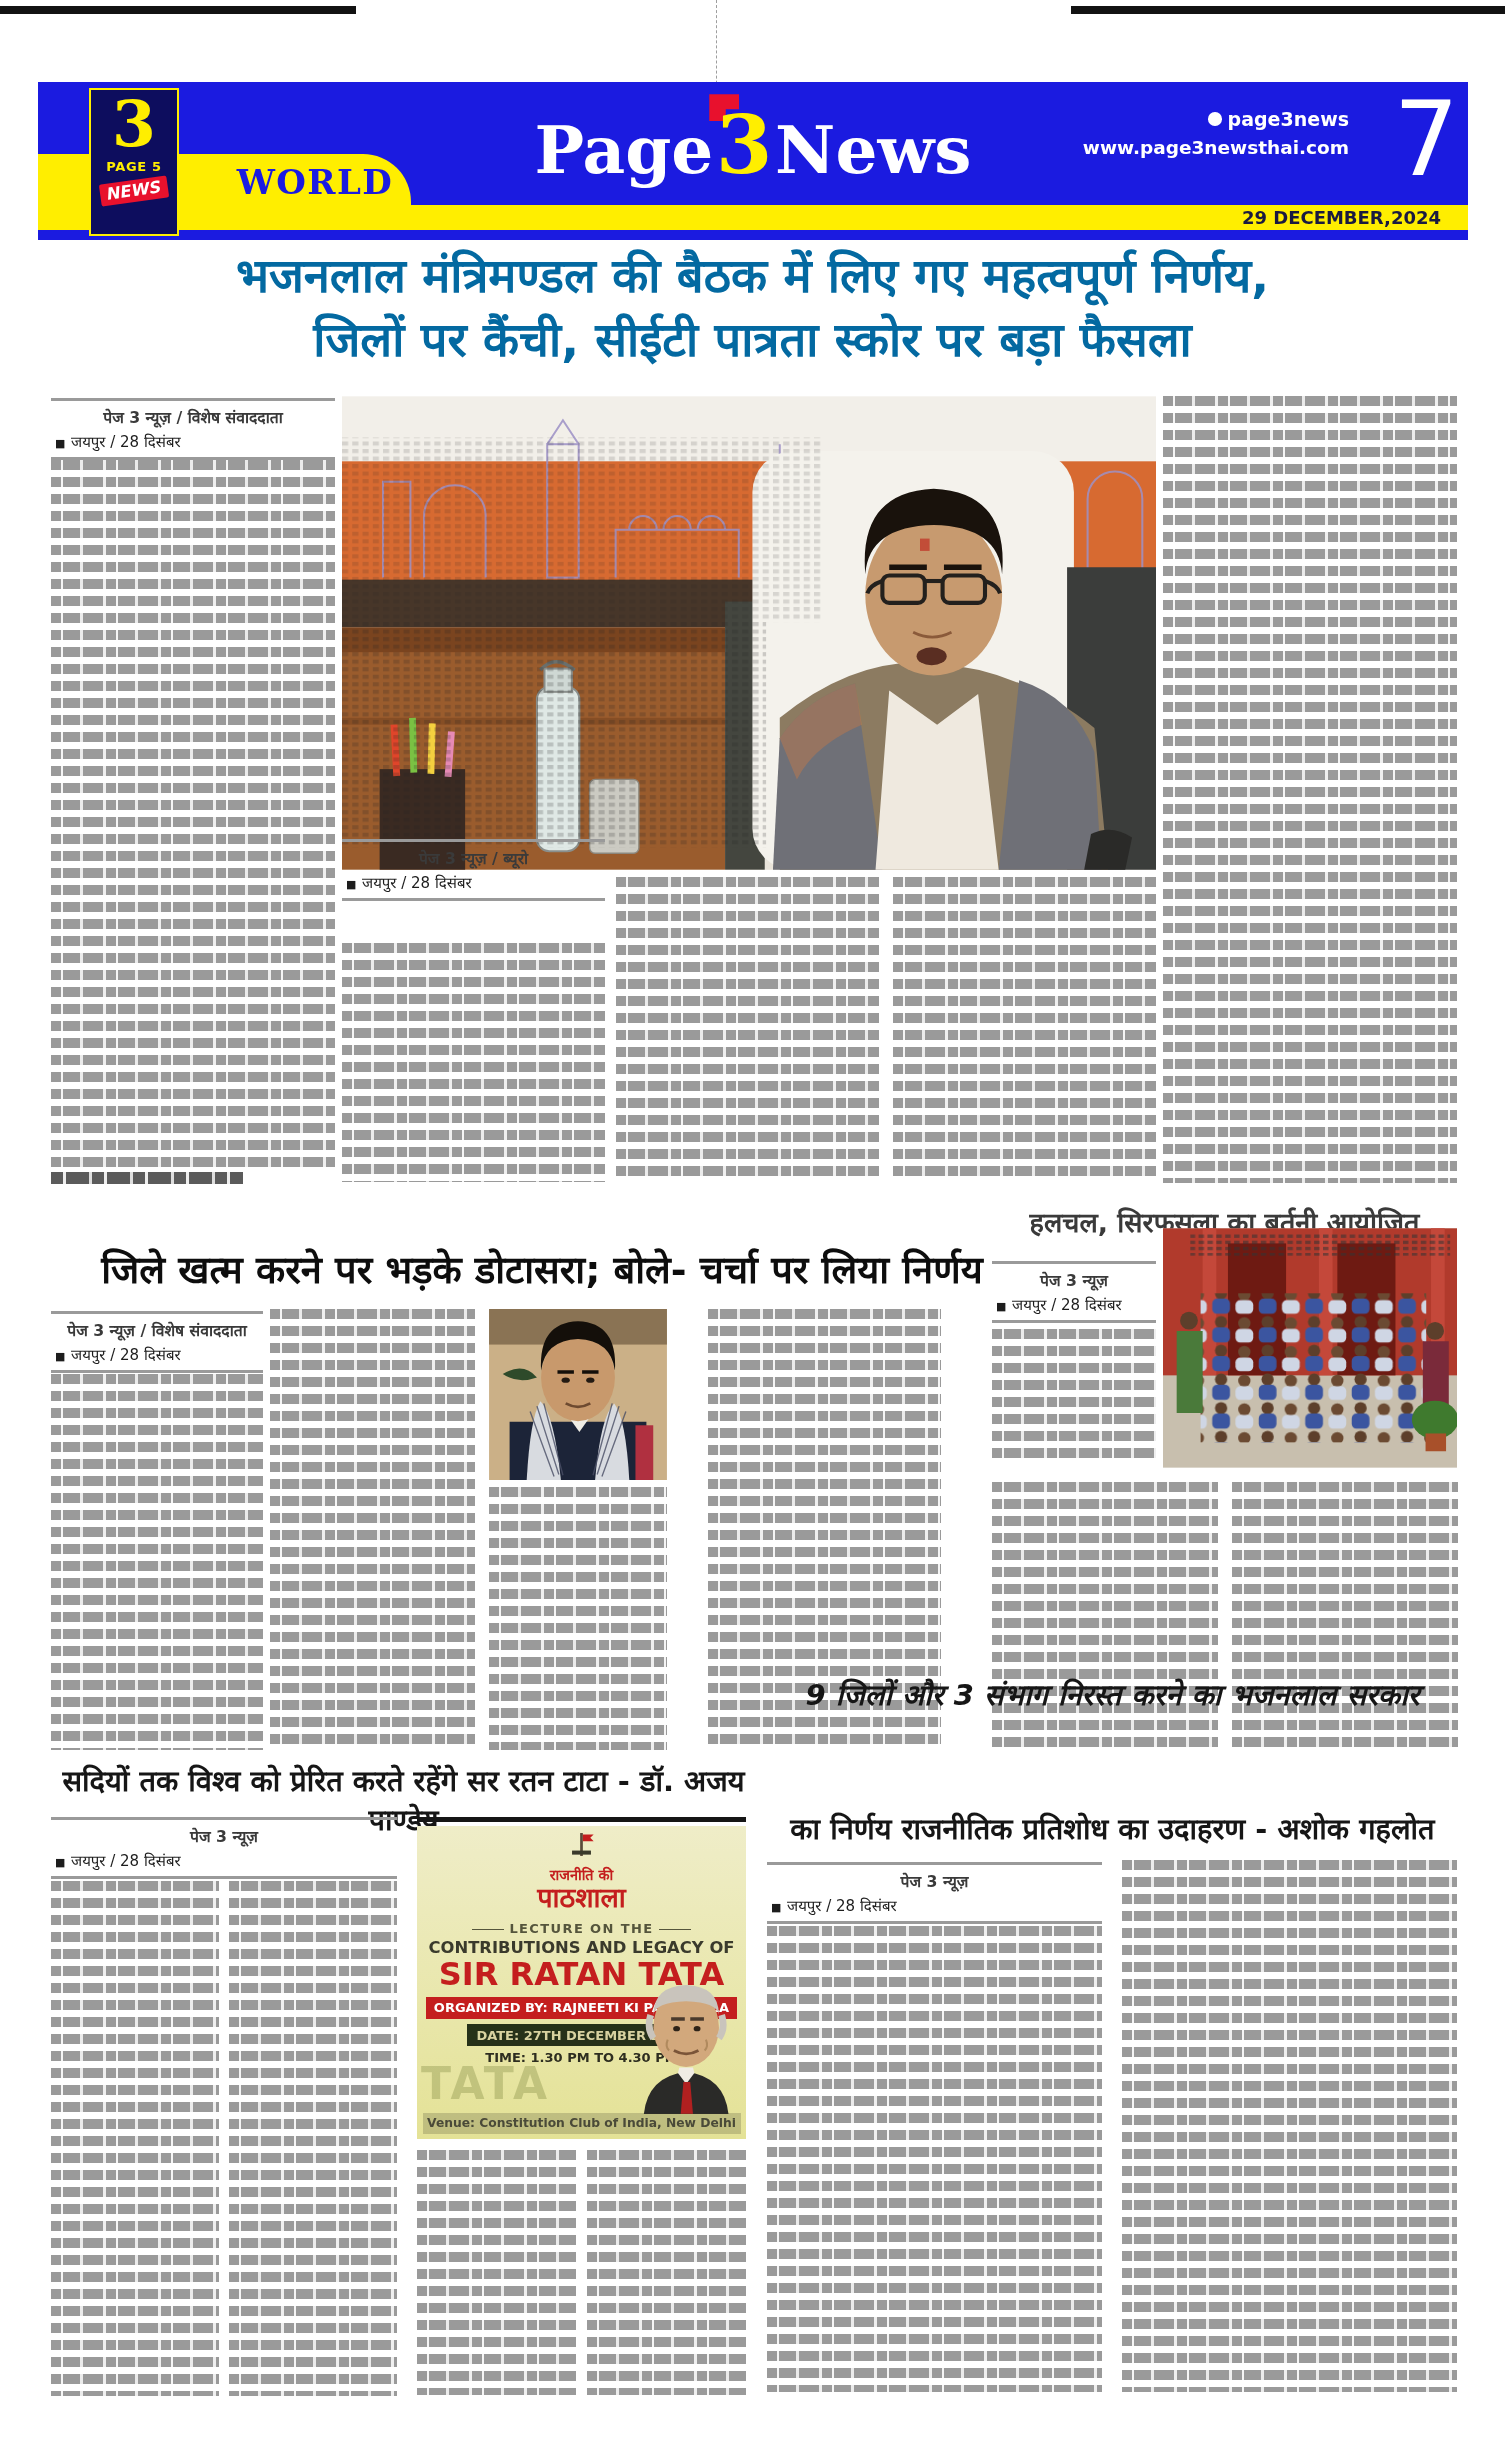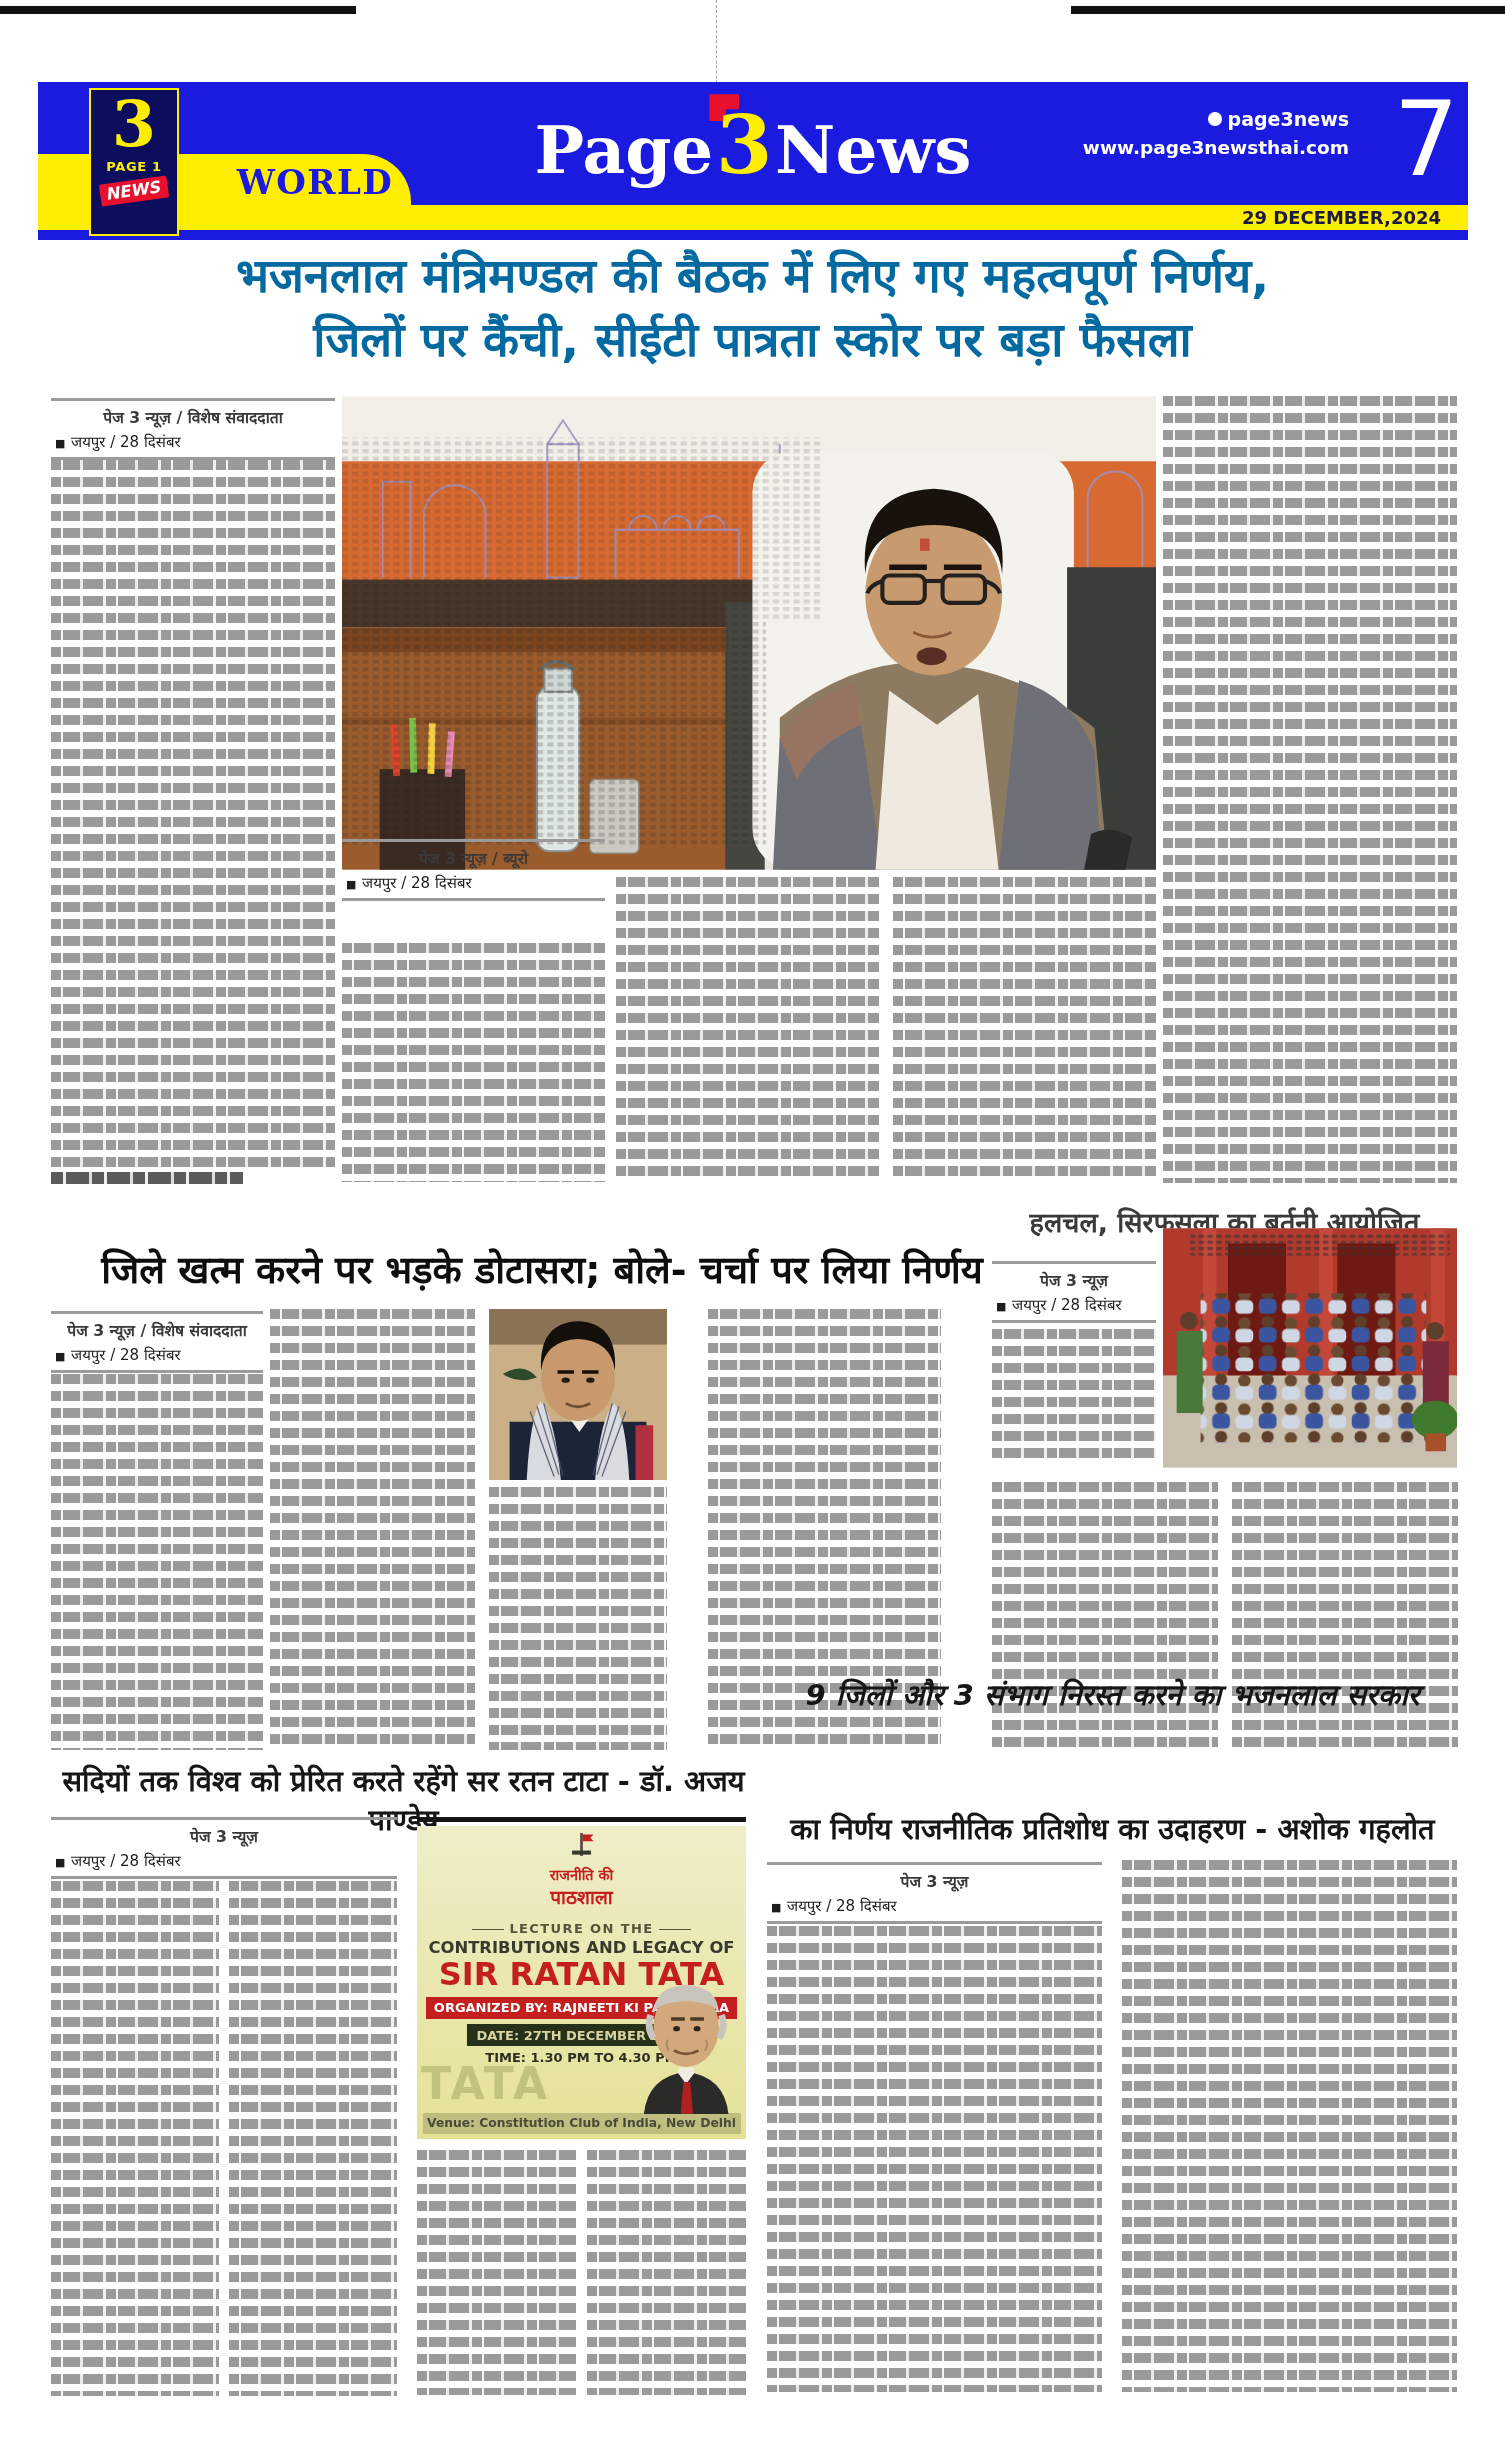--- a/index.html
+++ b/index.html
@@ -59,21 +59,21 @@
   .bybox .rule{height:3.4px;background:#9a9a9a;margin:2.1px 0;}
   .bybox .l1{text-align:center;font-weight:bold;font-size:15.7px;color:#3a3a3a;padding:2.1px 0;}
   .bybox .l2{font-size:15px;color:#1d1d1d;padding:1.4px 0 3.4px 4.1px;}
   .bybox .sq{font-size:11px;margin-right:5.5px;}
 
   
   .ad-rule{left:417px;top:1817px;width:329px;height:4.8px;background:#161616;}
   .ad{left:417px;top:1826px;width:329px;height:313px;background:linear-gradient(#efedc8,#e4e296);
       overflow:hidden;text-align:center;}
   .ad-brand1{font-size:14.4px;font-weight:bold;color:#c41e1e;margin-top:9.6px;}
-  .ad-brand2{font-size:19px;font-weight:bold;color:#c41e1e;line-height:27px;}
+  .ad-brand2{font-size:27px;font-weight:bold;color:#c41e1e;line-height:27px;}
   .ad-lect{font-size:13px;font-weight:bold;color:#55553c;margin-top:9.6px;letter-spacing:1.4px;}
   .ad-lect:before,.ad-lect:after{content:"";display:inline-block;width:31.5px;height:1.4px;background:#55553c;
       vertical-align:middle;margin:0 5.5px;}
   .ad-sub{font-size:16.4px;font-weight:bold;color:#3a3a2c;margin-top:2.1px;}
   .ad-title{font-size:32px;font-weight:bold;color:#c41e1e;line-height:33px;margin-top:1.4px;}
   .ad-org{display:inline-block;background:#c41e1e;color:#fff;font-weight:bold;font-size:13px;
       padding:3.4px 8.2px;margin-top:5.5px;}
   .ad-date{display:inline-block;background:#263119;color:#d8d2a0;font-weight:bold;font-size:13px;
       padding:3.4px 9.6px;margin-top:5.5px;}
   .ad-time{font-size:13px;font-weight:bold;color:#2e2e20;margin-top:4.1px;}
@@ -93,21 +93,21 @@
   <div class="abs artifact" style="left:1071px;top:5.5px;width:435px;height:8.2px;"></div>
   <div class="abs fold" style="left:716px;top:0;width:1.4px;height:240px;"></div>
 
   <div class="abs banner"></div>
   <div class="abs yellow-band"></div>
   <div class="abs yellow-strip"></div>
   <div class="abs blue-strip"></div>
 
   <div class="abs logo-box">
     <span class="logo-three">3</span>
-    <span class="logo-page3">PAGE 1</span>
+    <span class="logo-page3">PAGE 5</span>
     <span class="logo-news">NEWS</span>
   </div>
 
   <div class="abs world">WORLD</div>
 
   <div class="abs masthead">
     <span class="mp">Page</span><span class="m3"><span class="flag"></span><span class="tnum">3</span></span><span class="mp">News</span>
   </div>
 
   <div class="abs hdr-right">

